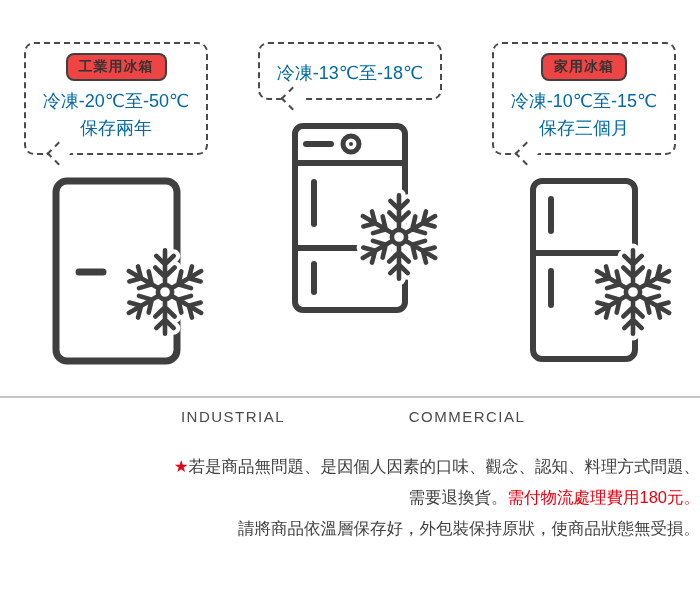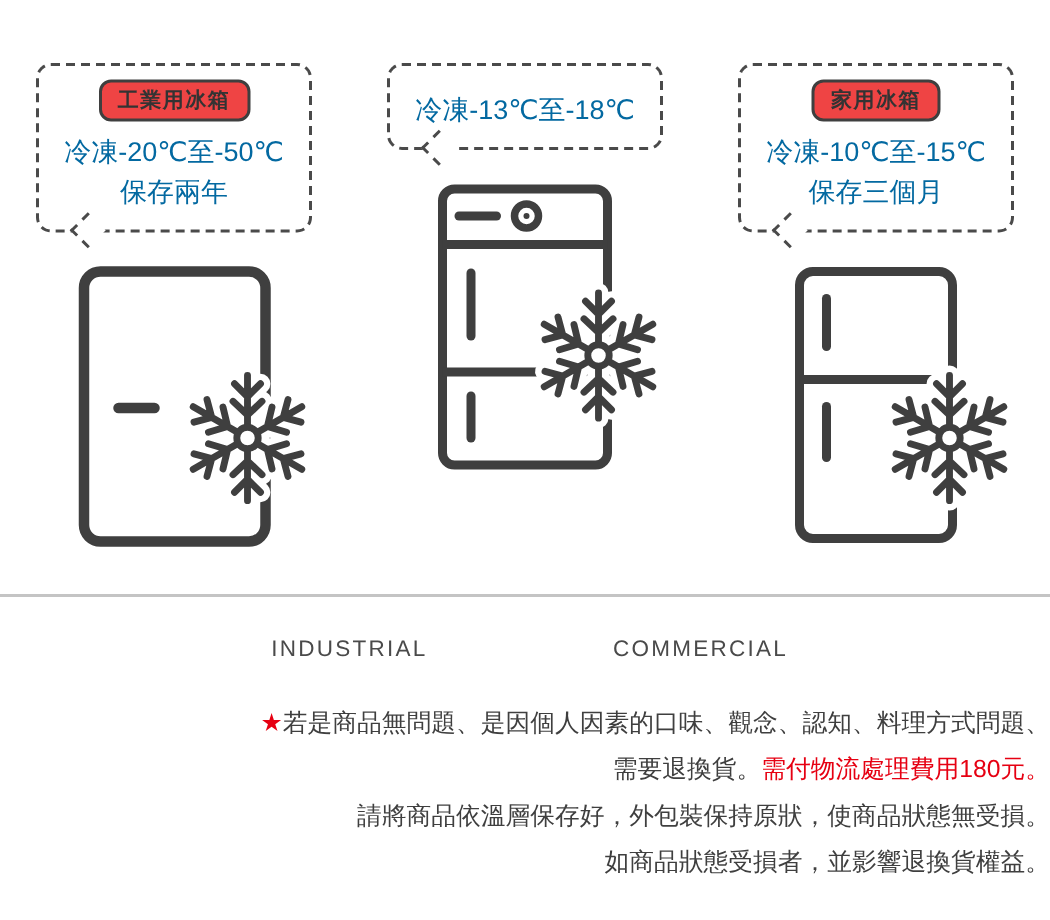--- a/index.html
+++ b/index.html
@@ -12,21 +12,21 @@
   .bubble .tail{position:absolute;left:24px;bottom:-9px;width:15px;height:15px;background:#fff;
           border-left:2px dashed #4a4a4a;border-bottom:2px dashed #4a4a4a;transform:rotate(45deg);}
   .title-pill{display:inline-block;border:2px solid #3f3f3f;border-radius:8px;padding:3px 11px;
           font-size:14px;font-weight:bold;letter-spacing:1px;color:#333;background:#ef4444;}
   .temp{font-size:18px;line-height:1.5;color:#0369a1;}
   .temp.first{margin-top:7px;}
   .fridge-wrap{position:relative;margin-top:20px;width:176px;height:205px;display:flex;justify-content:center;}
   .fridge{display:block;}
   .snowflake{position:absolute;right:-14px;top:64px;width:106px;height:106px;}
   .divider{height:2px;background:#c4c4c4;margin-top:16px;width:700px;}
-  .labels{display:flex;justify-content:center;gap:16px;margin-top:26px;}
+  .labels{display:flex;justify-content:center;gap:16px;margin-top:10px;}
   .label-cell{width:218px;text-align:center;font-size:15px;color:#4a4a4a;letter-spacing:1.5px;}
   .notes{margin-top:26px;text-align:right;font-size:16.5px;line-height:31px;color:#3f3f3f;}
   .red{color:#e60012;}
   .hidden-defs{position:absolute;width:0;height:0;}
 </style>
 </head>
 <body>
 
 <div class="page">
 
@@ -124,16 +124,15 @@
 
   <div class="labels">
     <div class="label-cell">INDUSTRIAL</div>
     <div class="label-cell">COMMERCIAL</div>
   </div>
 
   <div class="notes">
     <div class="note-line"><span class="red">★</span><span>若是商品無問題、是因個人因素的口味、觀念、認知、料理方式問題、</span></div>
     <div class="note-line"><span>需要退換貨。</span><span class="red">需付物流處理費用180元。</span></div>
     <div class="note-line">請將商品依溫層保存好，外包裝保持原狀，使商品狀態無受損。</div>
-    <div class="note-line">如商品狀態受損者，並影響退換貨權益。</div>
   </div>
 
 </div>
 
 </body></html>

